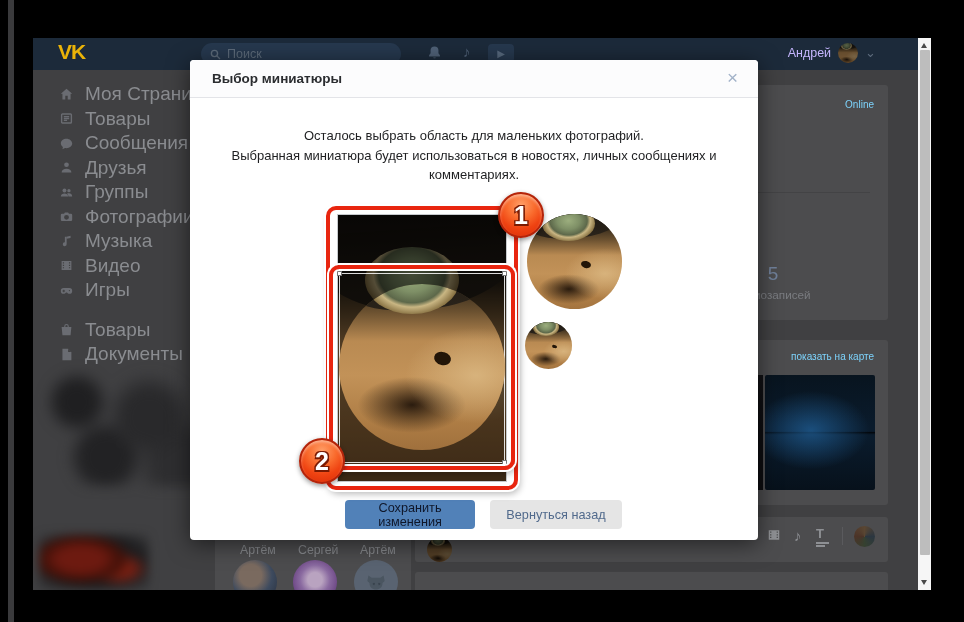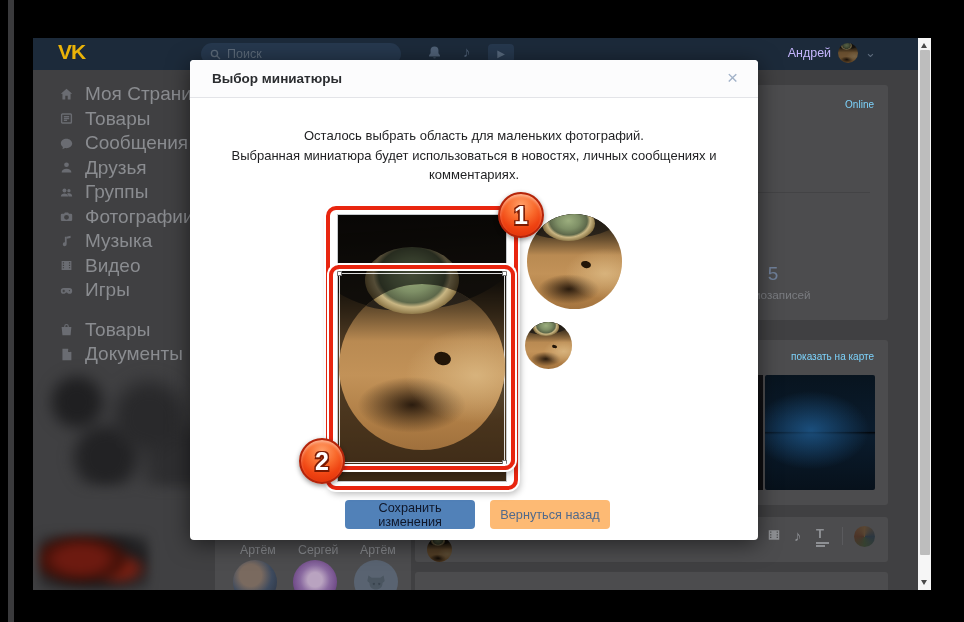--- a/index.html
+++ b/index.html
@@ -101,21 +101,21 @@
     box-shadow:0 0 0 2px #fff,inset 0 0 0 2px #fff,2px 4px 7px rgba(0,0,0,.28)}
   .ann-circle{position:absolute;width:46px;height:46px;border-radius:50%;z-index:6;
     background:radial-gradient(circle at 50% 26%,#ff9e67 0%,#f96a2c 38%,#ef4312 64%,#d92b06 100%);
     border:2px solid #b3240a;box-shadow:0 2px 5px rgba(0,0,0,.4),inset 0 2px 3px rgba(255,255,255,.45);
     color:#fff;font-size:25px;font-weight:bold;display:flex;align-items:center;justify-content:center;
     text-shadow:-1.5px -1.5px 0 #7a1a02,1.5px -1.5px 0 #7a1a02,-1.5px 1.5px 0 #7a1a02,1.5px 1.5px 0 #7a1a02}
 
   .btn{position:absolute;top:440px;height:29px;border:none;border-radius:4px;font-size:12.7px;cursor:pointer;
     font-family:"Liberation Sans","DejaVu Sans",sans-serif}
   .btn-save{left:155px;width:130px;background:#5181b8;color:#0f172a}
-  .btn-back{left:300px;width:120px;background:#fdba74;color:#516a8c}
+  .btn-back{left:300px;width:132px;background:#e5e5e5;color:#516a8c}
 </style>
 </head>
 <body>
 
 <div class="stage">
   <div class="win-strip"></div>
 
   <div class="page">
 
     <div class="topbar">

